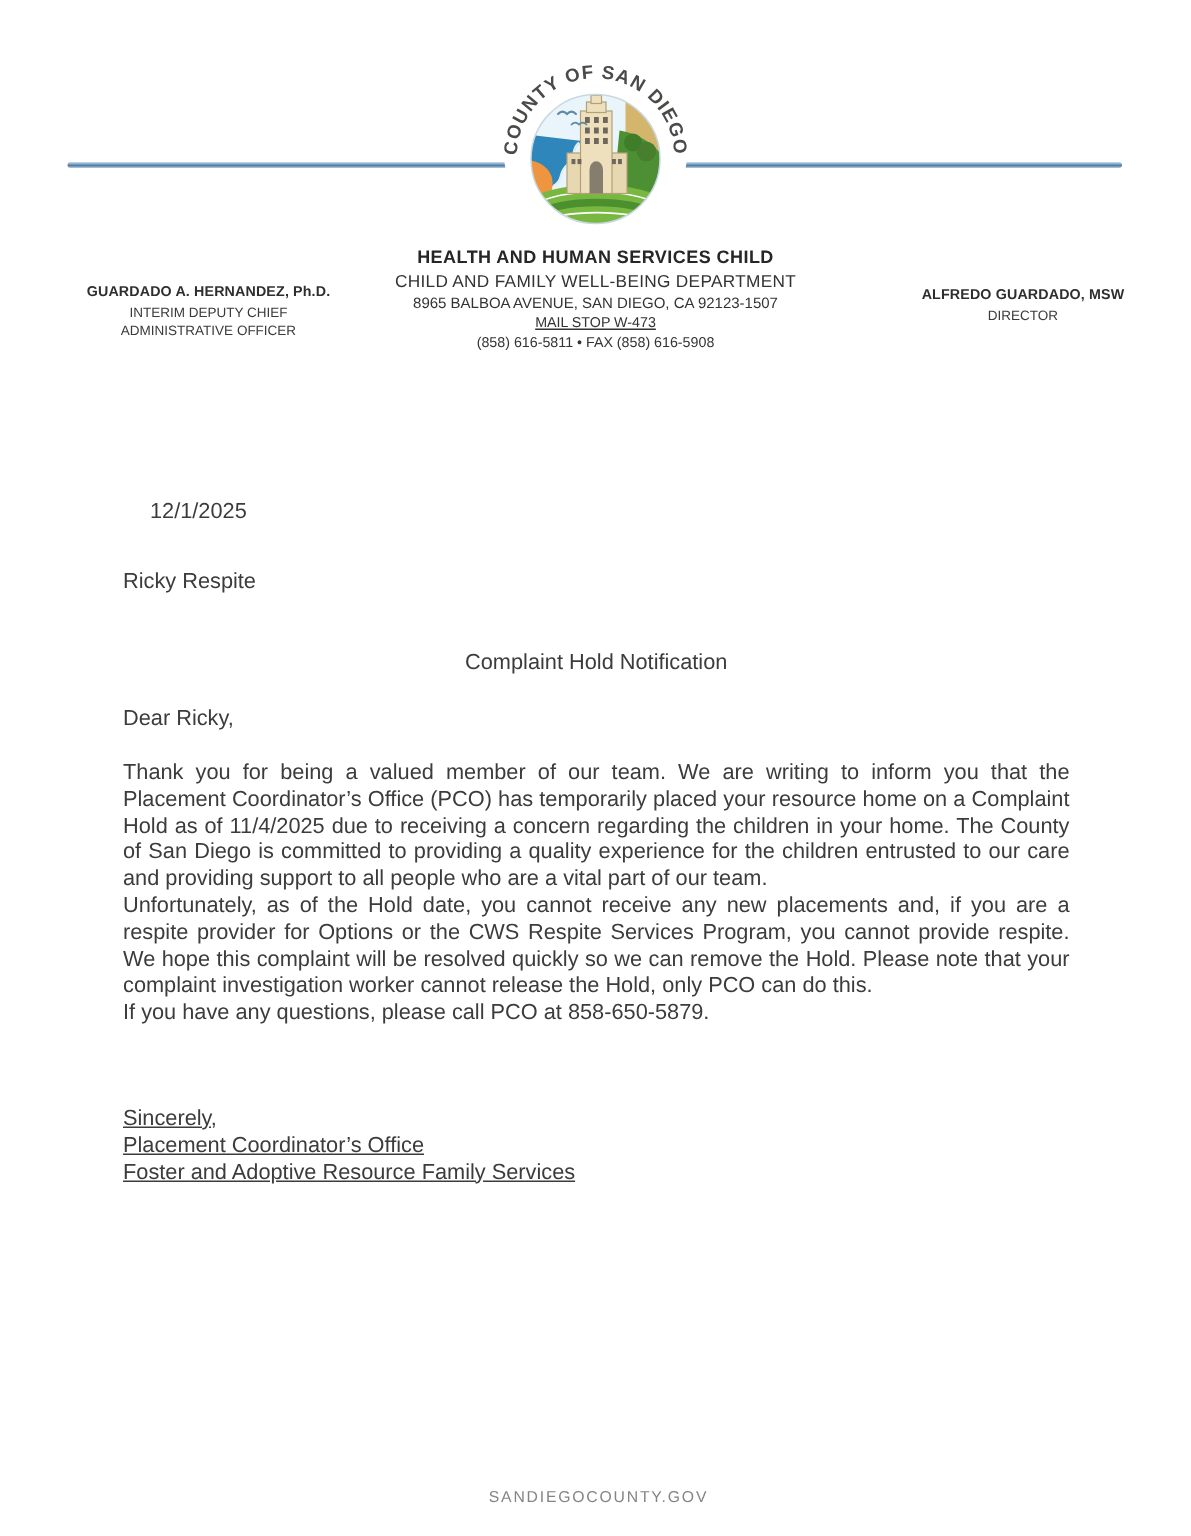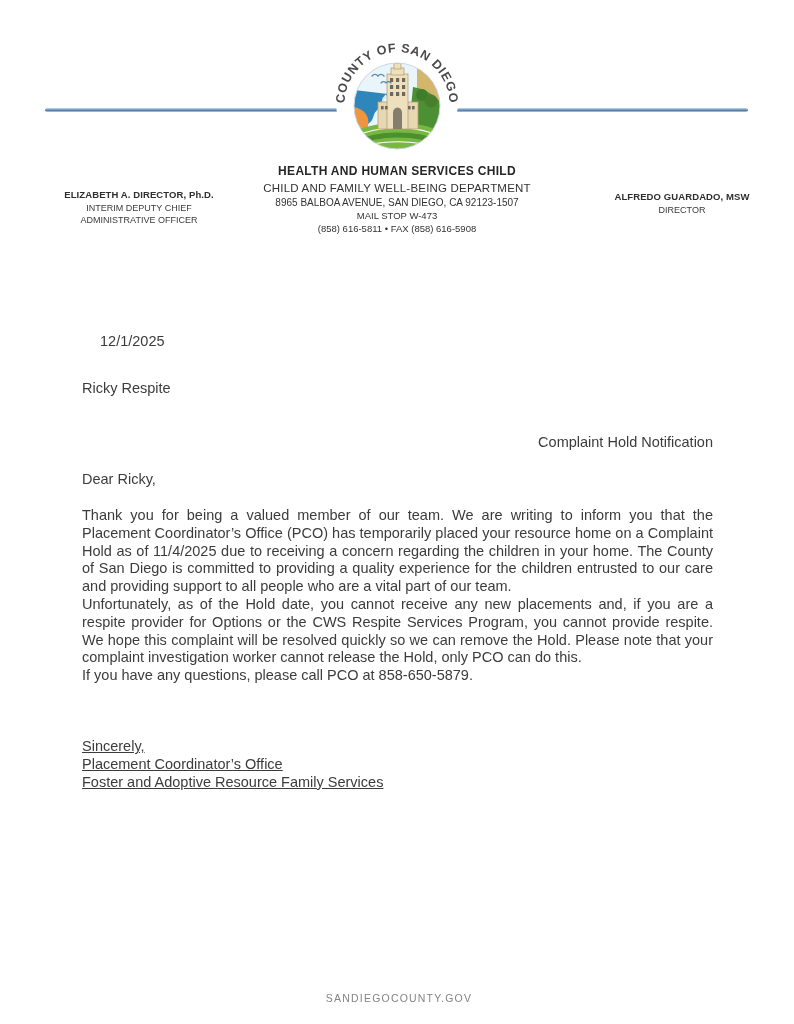--- a/index.html
+++ b/index.html
@@ -40,27 +40,27 @@
   .agency-block {
     position: absolute;
     left: 197px; top: 164px;
     width: 400px;
     text-align: center;
     color: #333333;
   }
   .agency-name  { font-weight: bold; font-size: 12px; letter-spacing: 0.3px; color: #262626; }
   .agency-dept  { font-size: 11.5px; margin-top: 3.5px; letter-spacing: 0.2px; }
   .agency-addr  { font-size: 10px;  margin-top: 3.5px; }
-  .agency-mail  { font-size: 9.5px; margin-top: 1.5px; }
+  .agency-mail  { font-size: 9.5px; margin-top: 1.5px; text-decoration: underline; }
   .agency-phone { font-size: 9.5px; margin-top: 2px; }
 
   
   .date       { position: absolute; left: 82px; top: 333px; font-size: 14.5px; margin-left: 18px; }
   .recipient  { position: absolute; left: 82px; top: 380px; font-size: 14.5px; }
-  .subject    { position: absolute; left: 82px; top: 434px; width: 631px; text-align: right; font-size: 14.5px; }
+  .subject    { position: absolute; left: 82px; top: 434px; width: 631px; text-align: center; font-size: 14.5px; }
   .salutation { position: absolute; left: 82px; top: 471px; font-size: 14.5px; }
   .paragraphs {
     position: absolute;
     left: 82px; top: 507px;
     width: 631px;
     font-size: 14.5px;
     line-height: 17.8px;
     text-align: justify;
   }
   .paragraphs p { margin: 0; }
@@ -147,21 +147,21 @@
       <path d="M37 36 q3 -3.2 6 0 q3 -3.2 6 0" stroke="#5b8aa8" stroke-width="1.4" fill="none" stroke-linecap="round"></path>
       <path d="M46 43 q2.5 -2.6 5 0 q2.5 -2.6 5 0" stroke="#5b8aa8" stroke-width="1.2" fill="none" stroke-linecap="round"></path>
     </g>
     <circle cx="62" cy="66" r="43" fill="none" stroke="#c9d8e0" stroke-width="1"></circle>
     <text font-size="12.5" font-weight="bold" fill="#4a4a48" letter-spacing="0.8" font-family="Liberation Sans, DejaVu Sans, sans-serif">
       <textPath href="#arcText" startOffset="50%" text-anchor="middle">COUNTY OF SAN DIEGO</textPath>
     </text>
   </svg>
 
   <div class="official official-left">
-    <div class="name">ELIZABETH A. DIRECTOR, Ph.D.</div>
+    <div class="name">GUARDADO A. HERNANDEZ, Ph.D.</div>
     <div class="role">INTERIM DEPUTY CHIEF</div>
     <div class="role">ADMINISTRATIVE OFFICER</div>
   </div>
 
   <div class="agency-block">
     <div class="agency-name">HEALTH AND HUMAN SERVICES CHILD</div>
     <div class="agency-dept">CHILD AND FAMILY WELL-BEING DEPARTMENT</div>
     <div class="agency-addr">8965 BALBOA AVENUE, SAN DIEGO, CA 92123-1507</div>
     <div class="agency-mail">MAIL STOP W-473</div>
     <div class="agency-phone">(858) 616-5811 • FAX (858) 616-5908</div>

